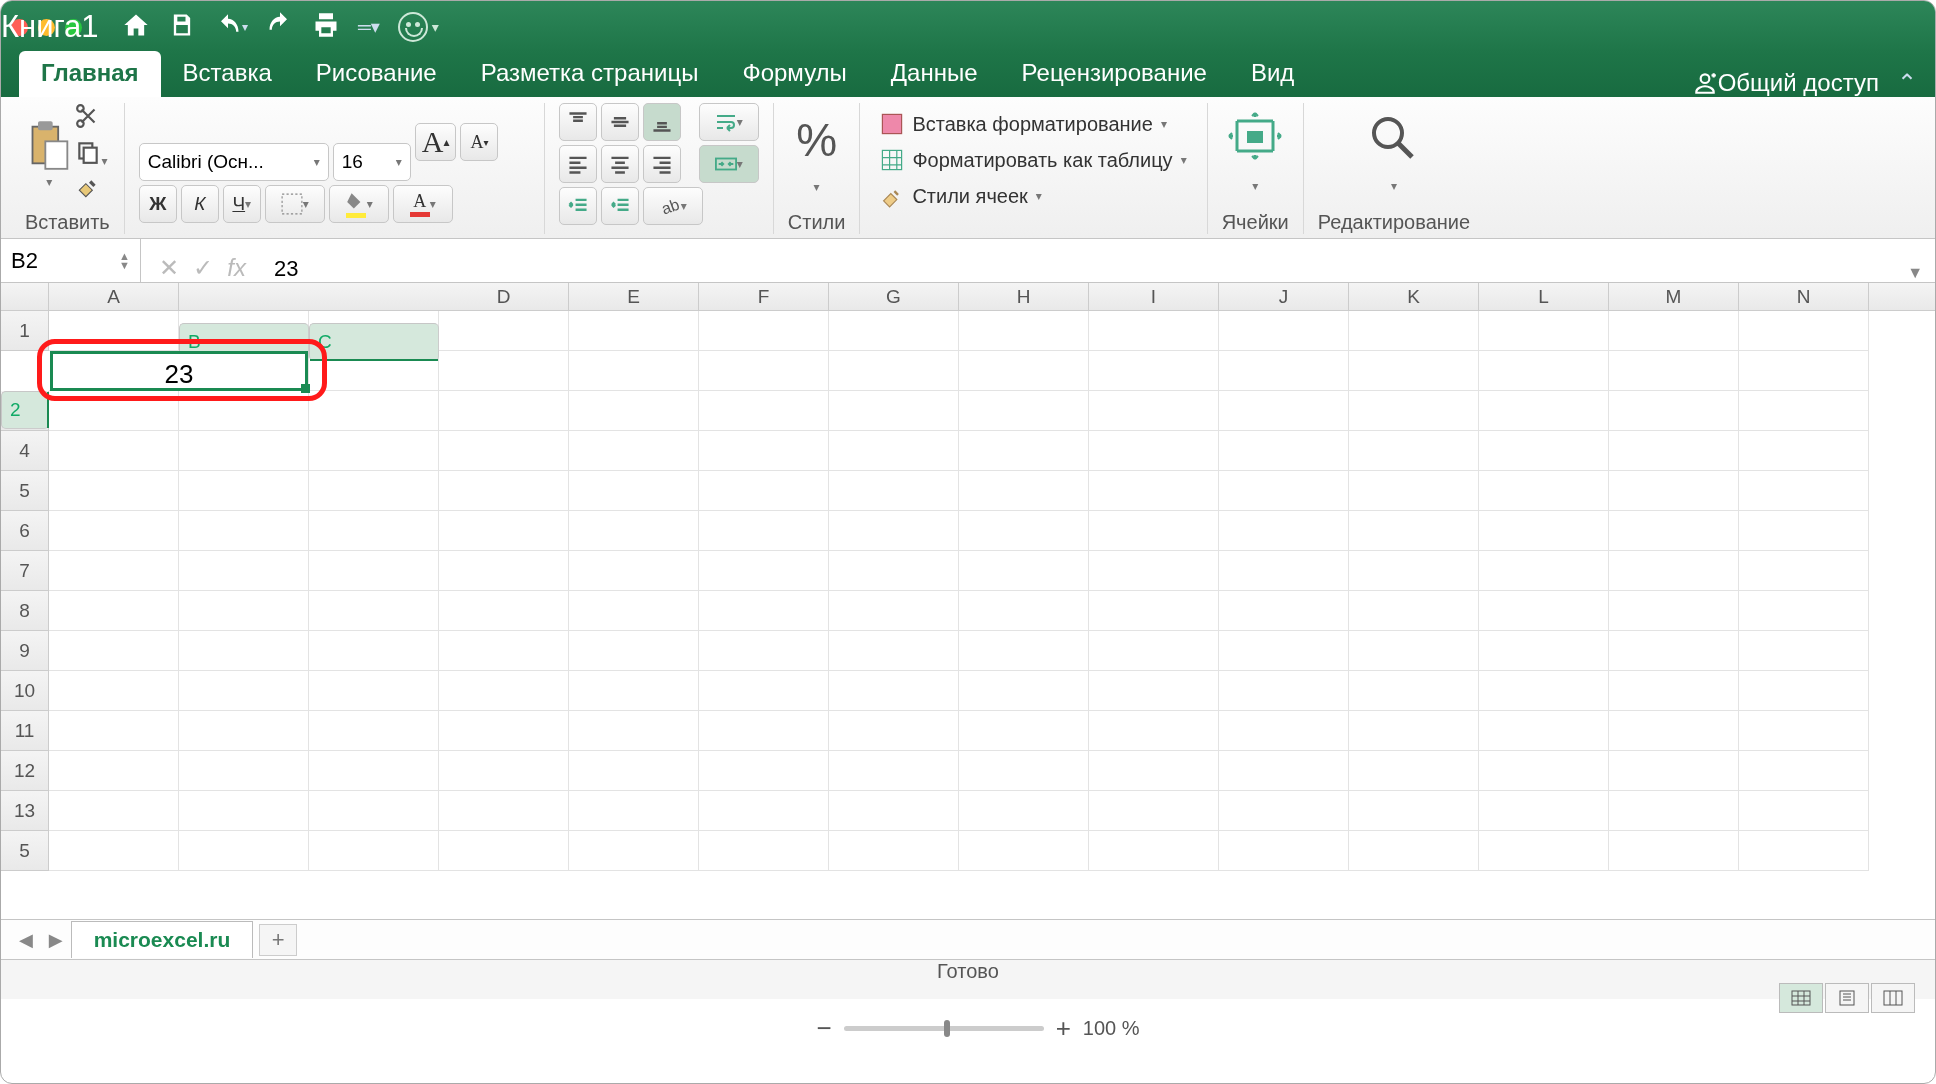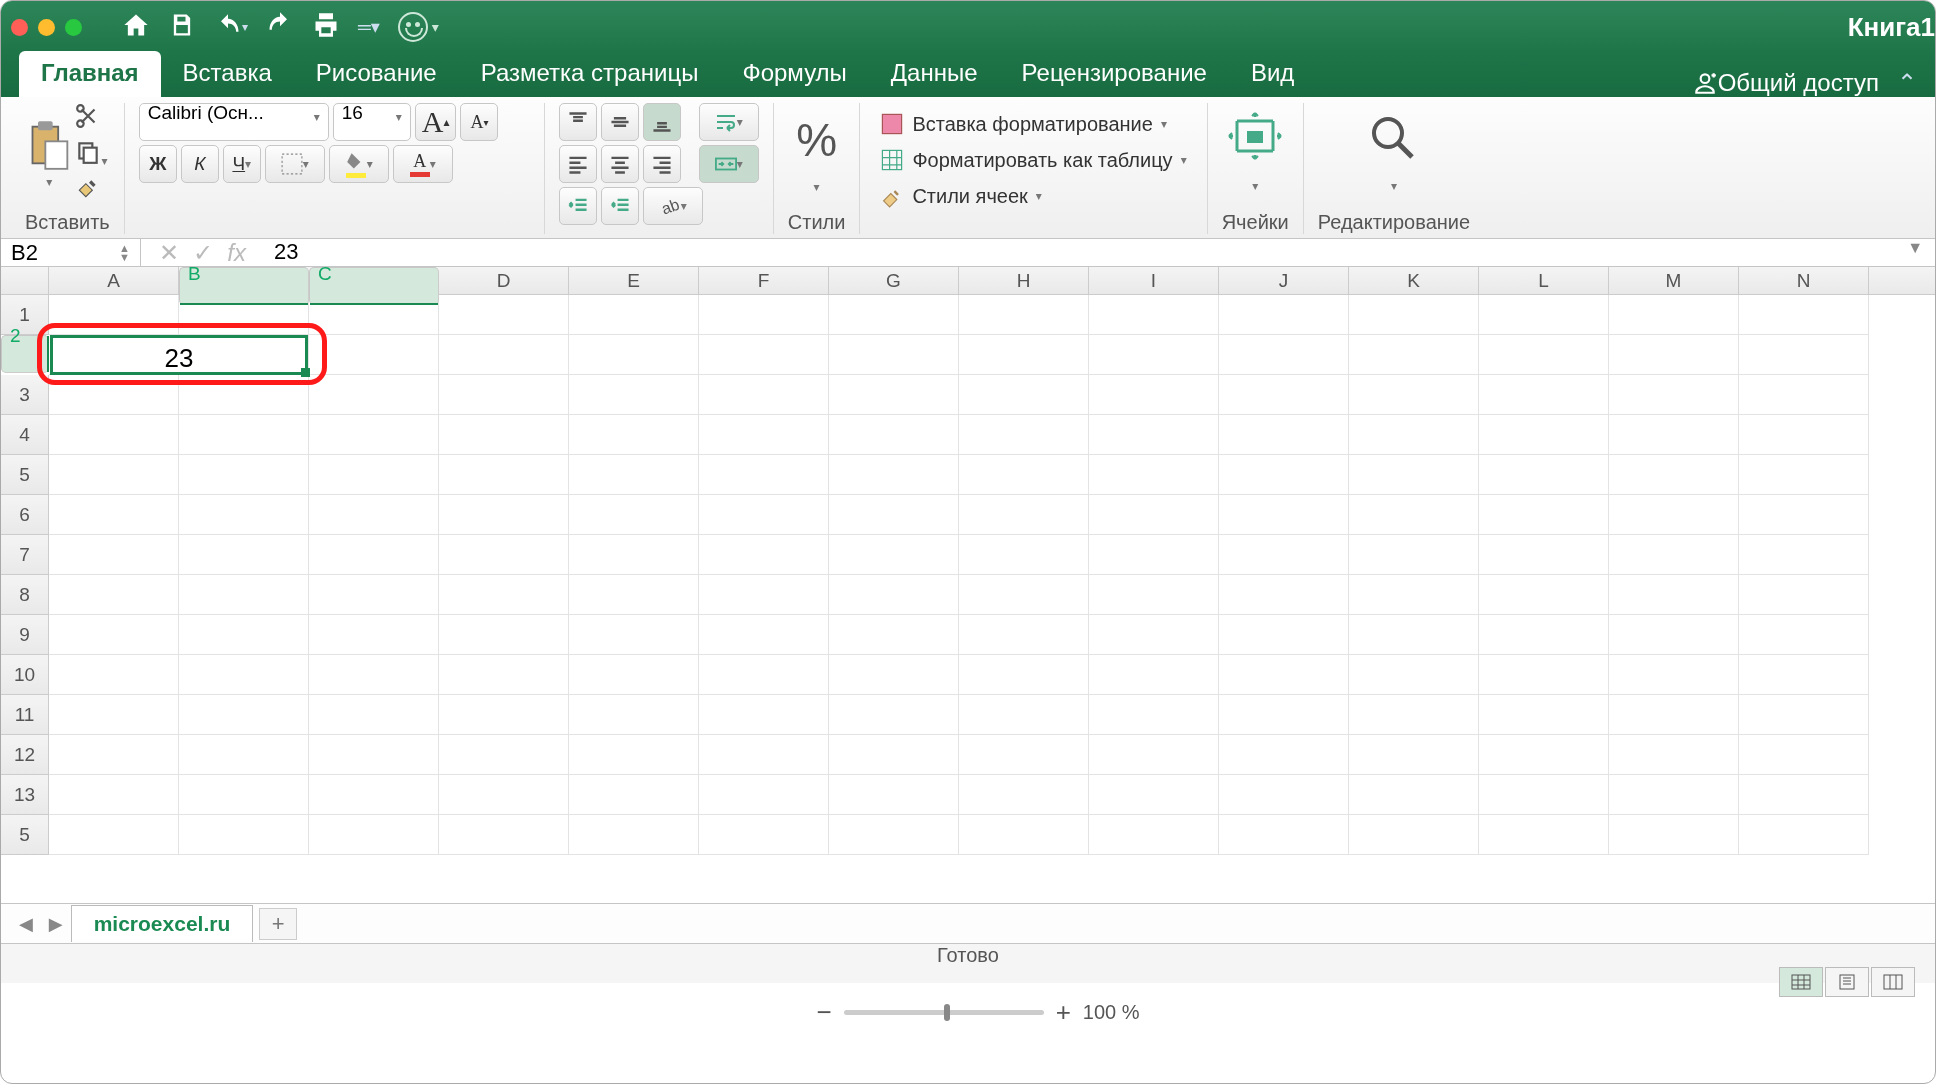--- a/index.html
+++ b/index.html
@@ -5,21 +5,21 @@
   * { box-sizing: border-box; margin: 0; padding: 0; font-family: -apple-system, "Helvetica Neue", Arial, sans-serif; }
   body { background: #fff; width: 1936px; height: 1084px; position: relative; overflow: hidden; border-radius: 12px; border:1px solid #aaa;}
   
   
   .titlebar { height: 52px; background: linear-gradient(#2d8659,#1e7548); display:flex; align-items:center; padding:0 10px; color:#fff; }
   .traffic { display:flex; gap:10px; margin-right:20px; }
   .tl { width:17px; height:17px; border-radius:50%; }
   .tl.r{background:#ff5f57;} .tl.y{background:#febc2e;} .tl.g{background:#28c840;}
   .qat { display:flex; gap:18px; align-items:center; margin-left:20px;}
   .qat svg { width:28px; height:28px; fill:#fff; }
-  .title { position:absolute; left:0; right:0; text-align:right; font-size:26px; color:#fff; pointer-events:none;font-weight:bold; }
+  .title { position:absolute; left:0; right:0; text-align:left; font-size:31px; color:#fff; pointer-events:none; }
   .searchwrap { margin-left:auto; display:flex; align-items:center; background:rgba(255,255,255,0.15); border-radius:6px; padding:4px 10px; width:260px; height:36px;}
   .searchwrap svg{width:18px;height:18px;fill:#cde;}
   .searchwrap input{background:transparent;border:0;color:#e8f5ee;font-size:19px;margin-left:6px;width:200px;outline:none;}
   .searchwrap input::placeholder{color:#cde8d8;}
   .smile{margin-left:18px;width:30px;height:30px;border:2px solid #cde8d8;border-radius:50%;position:relative;}
   .smile::before{content:"";position:absolute;width:5px;height:5px;background:#cde8d8;border-radius:50%;top:8px;left:6px;box-shadow:9px 0 #cde8d8;}
   .smile::after{content:"";position:absolute;width:14px;height:7px;border:2px solid #cde8d8;border-top:0;border-radius:0 0 14px 14px;top:14px;left:5px;}
   .smilecaret{color:#cde8d8;margin-left:4px;font-size:14px;}
 
   
@@ -33,32 +33,32 @@
   
   .ribbon { height:142px; background:linear-gradient(#fdfdfd,#efefef); border-bottom:1px solid #c5c5c5; display:flex; padding:6px 10px 4px; }
   .rgroup { display:flex; flex-direction:column; align-items:center; padding:0 14px; border-right:1px solid #d8d8d8; justify-content:space-between;}
   .rgroup:last-child{border-right:0;}
   .grow { display:flex; gap:4px; align-items:center; }
   .gcol { display:flex; flex-direction:column; gap:4px;}
   .glbl { font-size:20px; color:#555; margin-top:4px;}
   .btn { background:linear-gradient(#fdfdfd,#e8e8e8); border:1px solid #c7c7c7; border-radius:5px; min-width:38px; height:38px; display:inline-flex; align-items:center; justify-content:center; font-size:19px; color:#333; cursor:pointer; padding:0 6px;}
   .btn.wide{min-width:60px;}
   .btn svg{width:22px;height:22px;}
-  .sel { background:#fff; border:1px solid #c7c7c7; border-radius:5px; height:38px; padding:16px 8px; font-size:19px; display:flex; align-items:flex-end; justify-content:space-between; gap:6px;}
+  .sel { background:#fff; border:1px solid #c7c7c7; border-radius:5px; height:38px; padding:16px 8px; font-size:19px; display:flex; align-items:center; justify-content:space-between; gap:6px;margin-top:40px;}
   .caret{color:#777;font-size:12px;}
   .lbtn{display:flex;align-items:center;font-size:20px;color:#333;gap:8px;padding:3px 6px;cursor:pointer;}
   .lbtn svg{width:24px;height:24px;}
   .stack3{display:flex;flex-direction:column;gap:6px;}
 
   
   .pastebig svg{width:44px;height:52px;}
   .pastecol{display:flex;flex-direction:column;align-items:center;}
 
   
-  .fbar{height:28px;border-bottom:1px solid #c5c5c5;display:flex;align-items:flex-start;background:#fff;}
+  .fbar{height:44px;border-bottom:1px solid #c5c5c5;display:flex;align-items:flex-end;background:#fff;}
   .namebox{width:140px;border-right:1px solid #c5c5c5;height:100%;display:flex;align-items:center;padding:0 10px;font-size:22px;}
   .nbspin{margin-left:auto;display:flex;flex-direction:column;font-size:11px;color:#888;line-height:9px;}
   .fbtns{display:flex;gap:14px;padding:0 18px;align-items:center;}
   .fbtns span{color:#bbb;font-size:24px;}
   .fx{font-style:italic;font-size:22px;color:#555;}
   .finput{flex:1;padding:0 10px;font-size:22px;border:0;outline:none;}
   .fexpand{margin-left:auto;color:#888;padding:0 12px;font-size:16px;}
 
   
   .gridwrap{position:relative;height:636px;overflow:hidden;}

